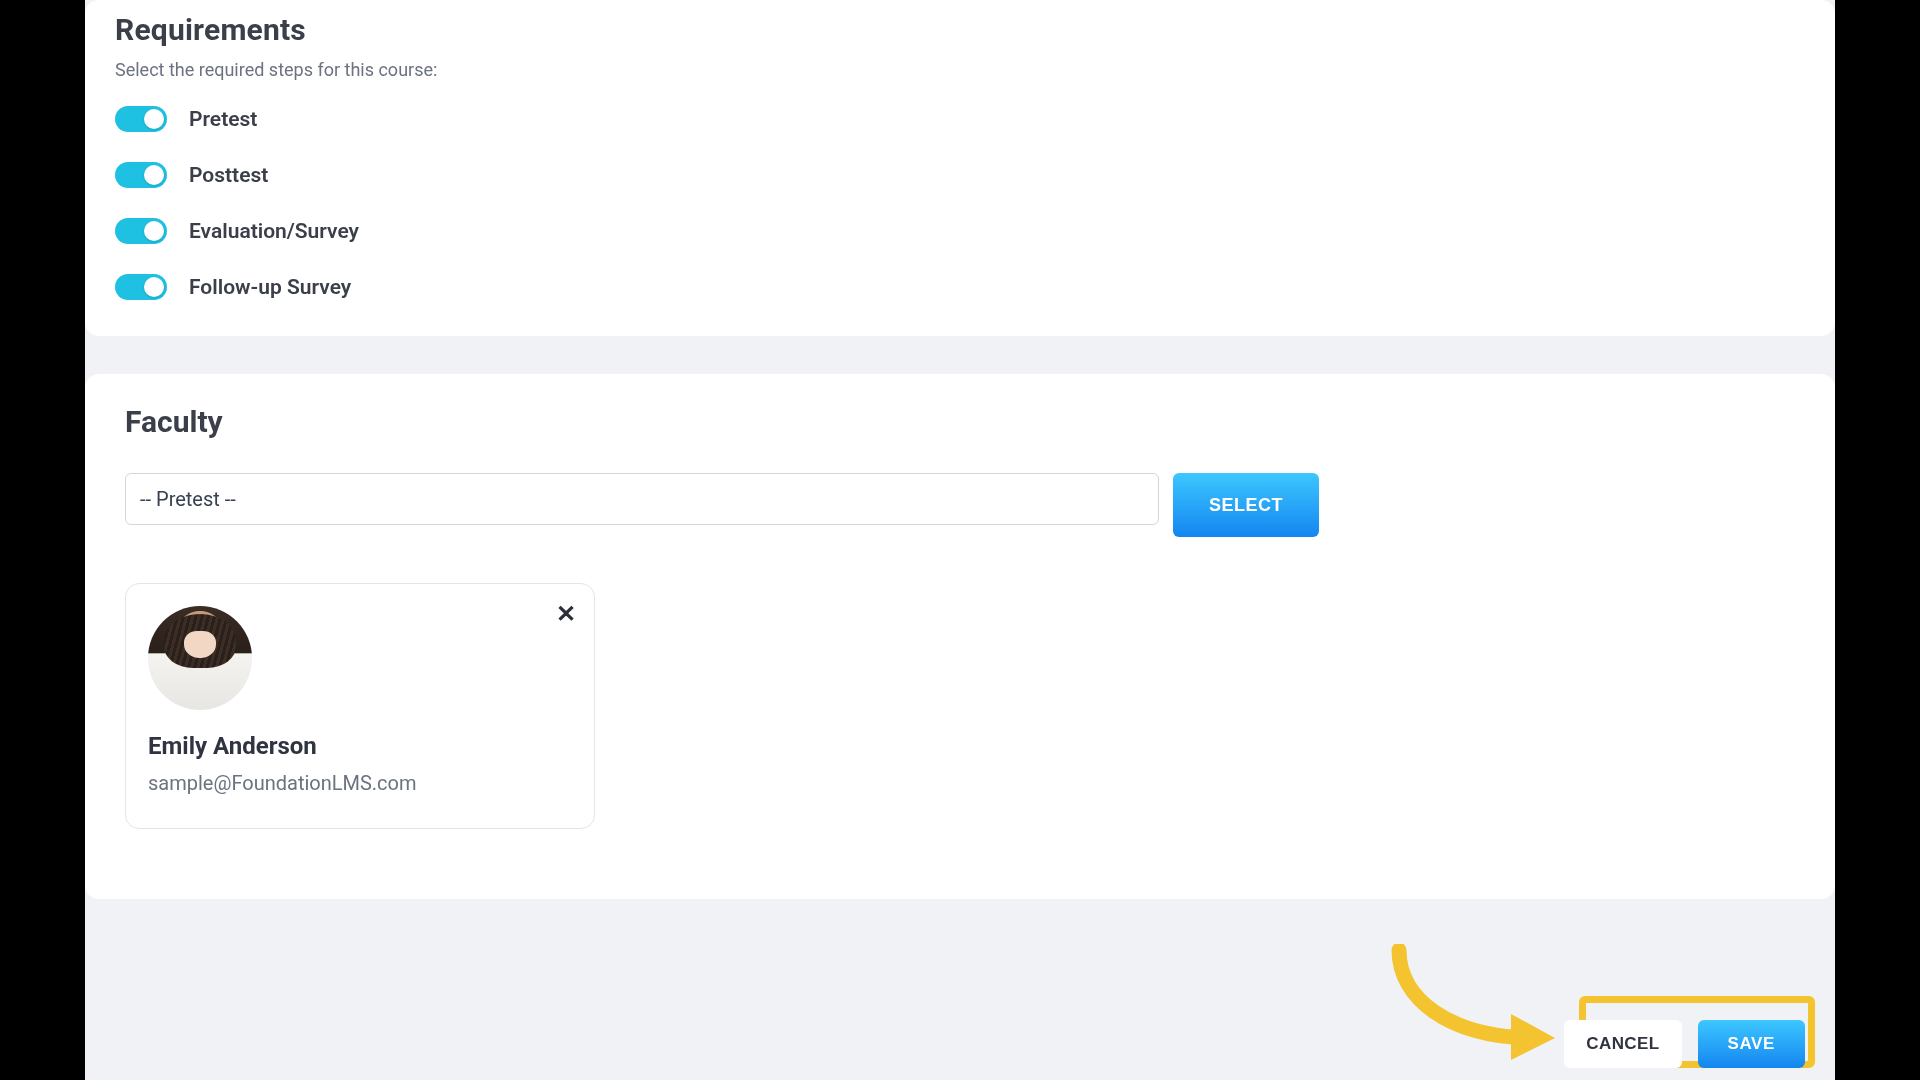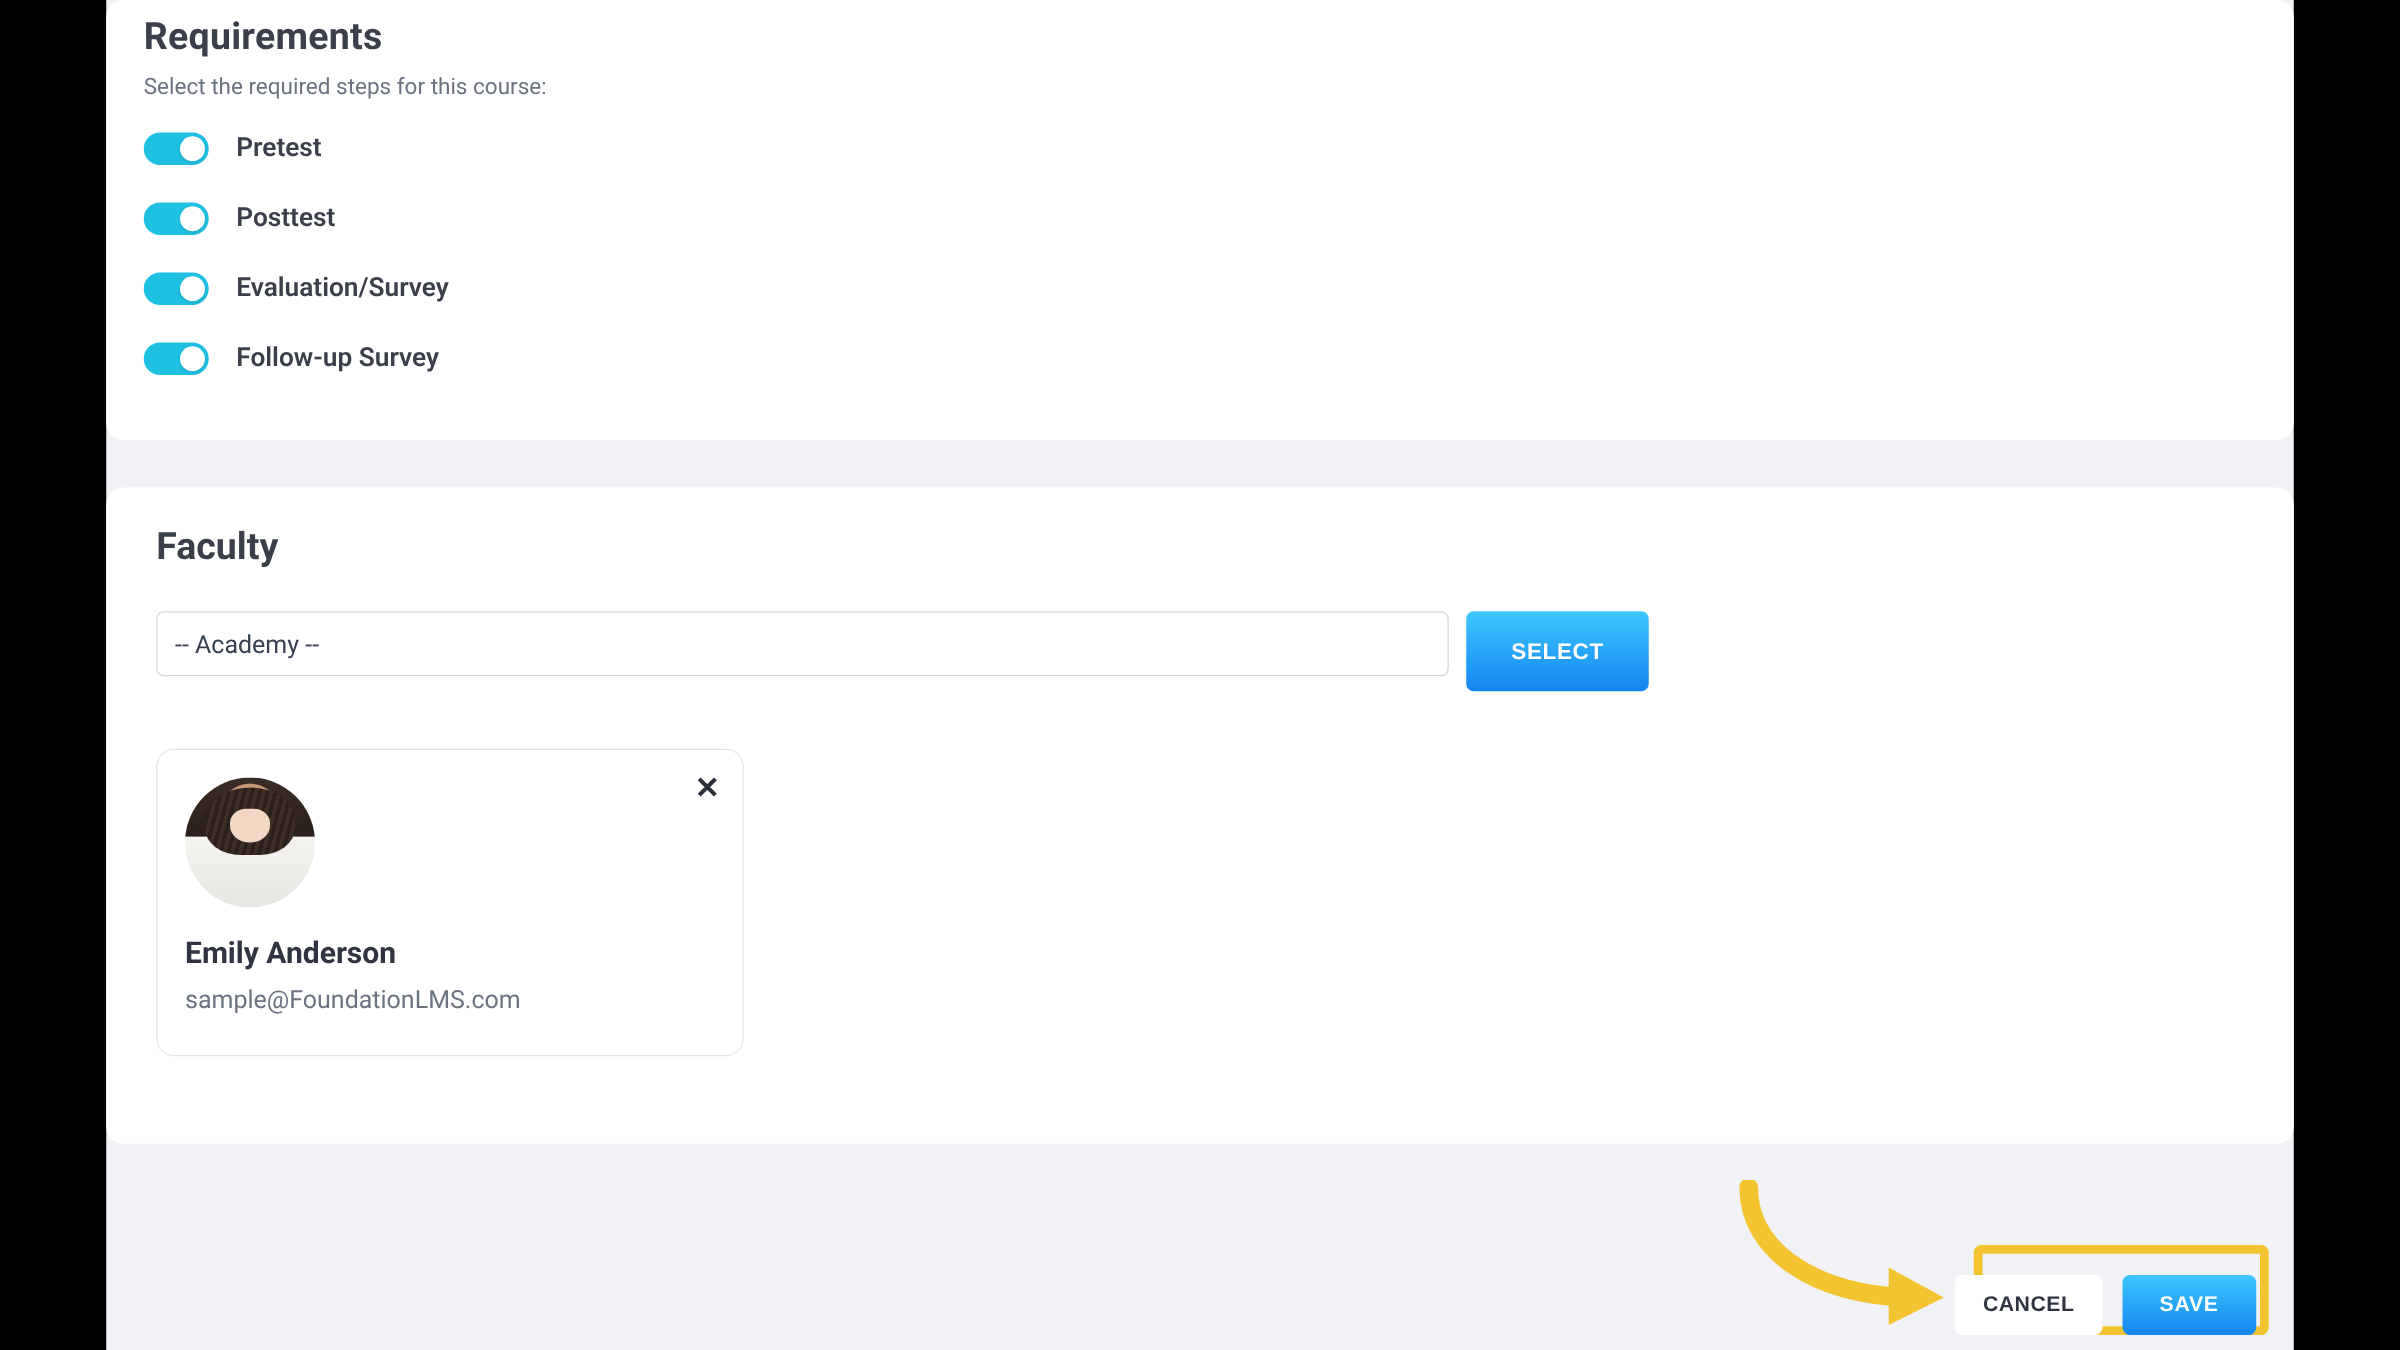--- a/index.html
+++ b/index.html
@@ -35,21 +35,21 @@
       font-size: 18px;
       color: #6b7280;
       margin-bottom: 26px;
     }
     .toggle-row {
       display: flex;
       align-items: center;
       gap: 22px;
       margin-bottom: 30px;
     }
-    .toggle-row:last-child { margin-bottom: 16px; }
+    .toggle-row:last-child { margin-bottom: 0; }
     .toggle {
       width: 52px;
       height: 26px;
       background: #1fc1e3;
       border-radius: 14px;
       position: relative;
       cursor: pointer;
       flex-shrink: 0;
     }
     .toggle::after {
@@ -241,21 +241,21 @@
       <div class="toggle"></div>
       <div class="toggle-label">Follow-up Survey</div>
     </div>
   </div>
 
   <div class="faculty-card">
     <div class="faculty-title">Faculty</div>
 
     <div class="select-row">
       <div class="select-field">
-        <span>-- Academy --</span>
+        <span>-- Pretest --</span>
       </div>
       <button class="select-btn">SELECT</button>
     </div>
 
     <div class="person-card">
       <span class="close-icon">✕</span>
       <div class="avatar"></div>
       <div class="person-name">Emily Anderson</div>
       <div class="person-meta">sample@FoundationLMS.com</div>
     </div>

